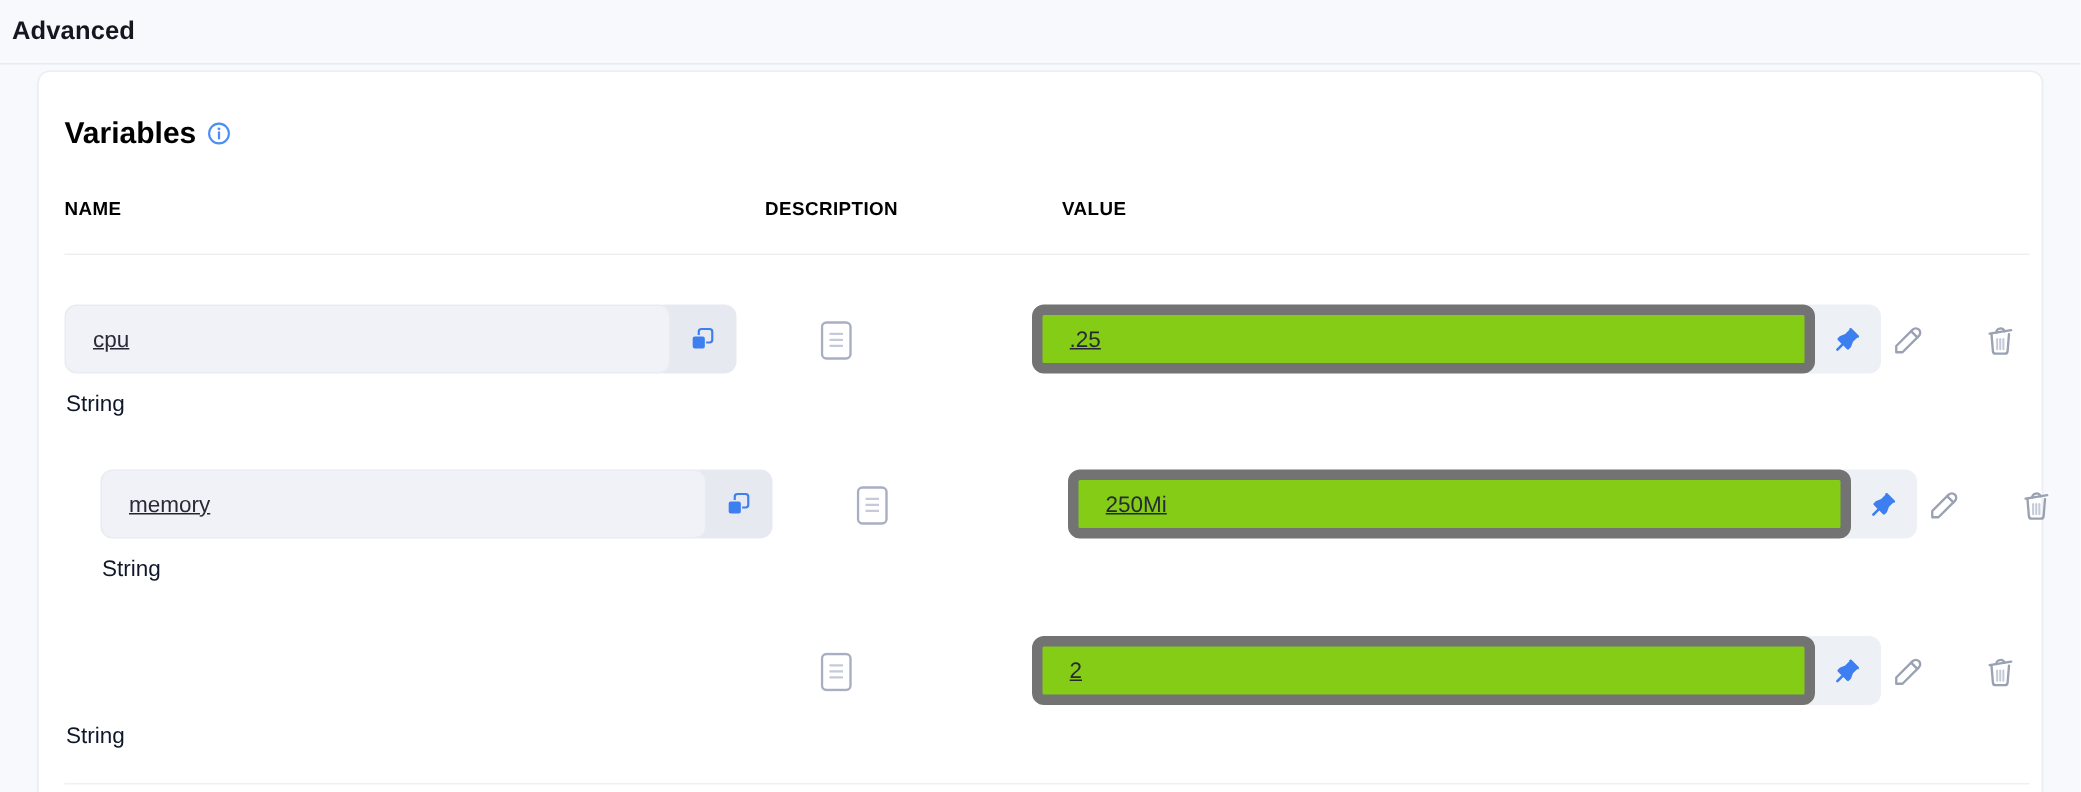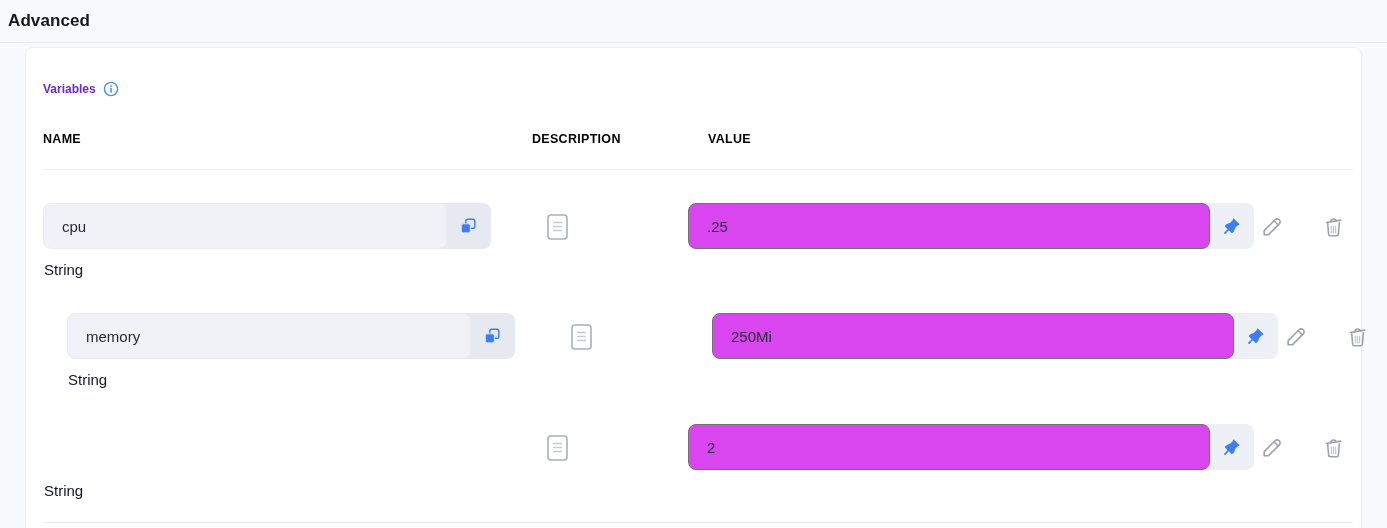--- a/index.html
+++ b/index.html
@@ -27,57 +27,57 @@
     background:#ffffff;
     border:1px solid #eceef3;
     border-radius:8px;
     box-shadow:0 1px 2px rgba(16,24,40,.04);
   }
 
   .panel-title-row {
     position:absolute; left:17px; top:31px; height:20px;
     display:flex; align-items:center; gap:7px;
   }
-  .panel-title { font-size:12px; font-weight:700; color:#6d28d9; }
+  .panel-title { font-size:20px; font-weight:700; color:#000000; }
   .info-btn { border:none; background:transparent; padding:0; cursor:pointer; display:flex; }
 
   .col-headers { position:absolute; left:0; top:84px; width:100%; height:16px; }
   .col-h {
     position:absolute; top:0;
     font-size:12.5px; font-weight:700; color:#000000; letter-spacing:.3px;
   }
   .col-h.name  { left:17px; }
-  .col-h.desc  { left:506px; }
+  .col-h.desc  { left:484px; }
   .col-h.value { left:682px; }
 
   .header-divider { position:absolute; left:17px; top:121px; width:1310px; height:1px; background:#edeff3; }
   .bottom-divider { position:absolute; left:17px; top:474px; width:1310px; height:1px; background:#eef0f4; }
 
   
   .row { position:absolute; left:17px; width:1312px; height:86px; }
   .row.r0 { top:155px; }
   .row.r1 { top:265px;margin-left:24px; }
   .row.r2 { top:376px; }
 
-  .group { position:absolute; top:0; display:flex; align-items:stretch; height:56px; }
+  .group { position:absolute; top:0; display:flex; align-items:stretch; height:56px;text-decoration:underline; }
   .name-group  { left:0;     width:448px; }
   .value-group { left:645px; width:566px; }
 
   .field {
     flex:1; min-width:0; height:46px;
     border-radius:8px;
     font-family:"Liberation Sans", sans-serif;
     font-size:15px; color:#272b35;
     padding:0 18px;
     position:relative; z-index:1;
     margin-right:-12px;
     outline:none;
   }
   .name-field  { background:#f0f2f7; border:1px solid #e9ebf2; }
-  .value-field { background:#d946ef; border:1px solid #737373; }
+  .value-field { background:#84cc16; border:7px solid #737373; }
 
   .addon {
     width:56px; height:46px; border-radius:8px;
     display:flex; align-items:center; justify-content:center;
     border:none; cursor:pointer; padding:0 0 0 10px;
     position:relative; z-index:0;
   }
   .name-addon  { background:#e7e9f1; }
   .value-addon { background:#edf0f5; }
 

